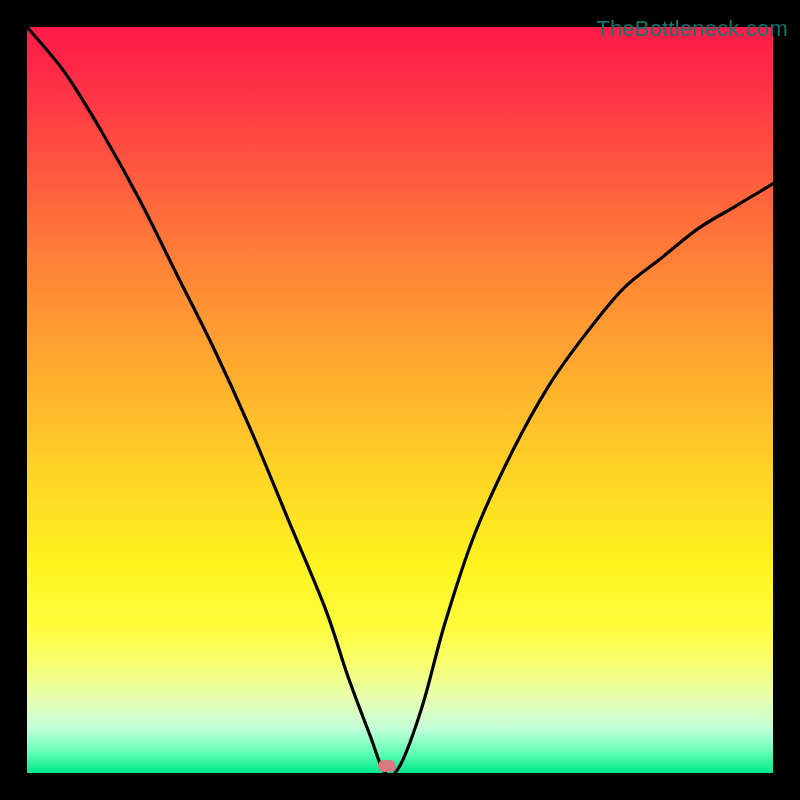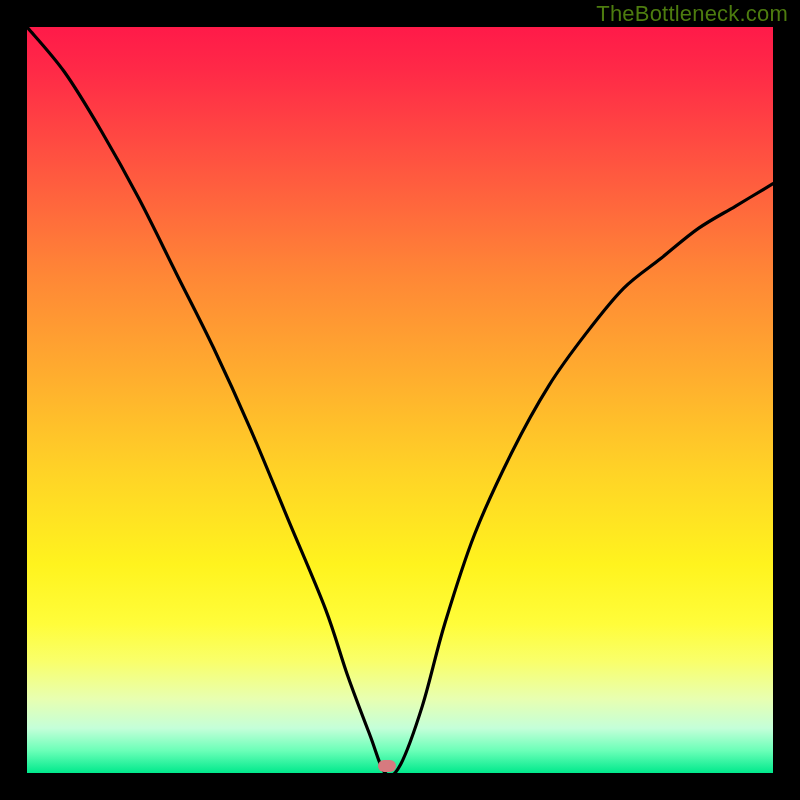--- a/index.html
+++ b/index.html
@@ -6,23 +6,23 @@
   body {
     width: 800px;
     height: 800px;
     background: #000;
     position: relative;
     font-family: Arial, Helvetica, sans-serif;
     overflow: hidden;
   }
   .watermark {
     position: absolute;
-    top: 1px;
+    top: 16px;
     right: 12px;
-    color: #4d7c0f;
+    color: #0f766e;
     font-size: 22px;
     font-weight: 400;
     z-index: 10;
     letter-spacing: 0.2px;
   }
   .plot-area {
     position: absolute;
     left: 27px;
     top: 27px;
     width: 746px;

